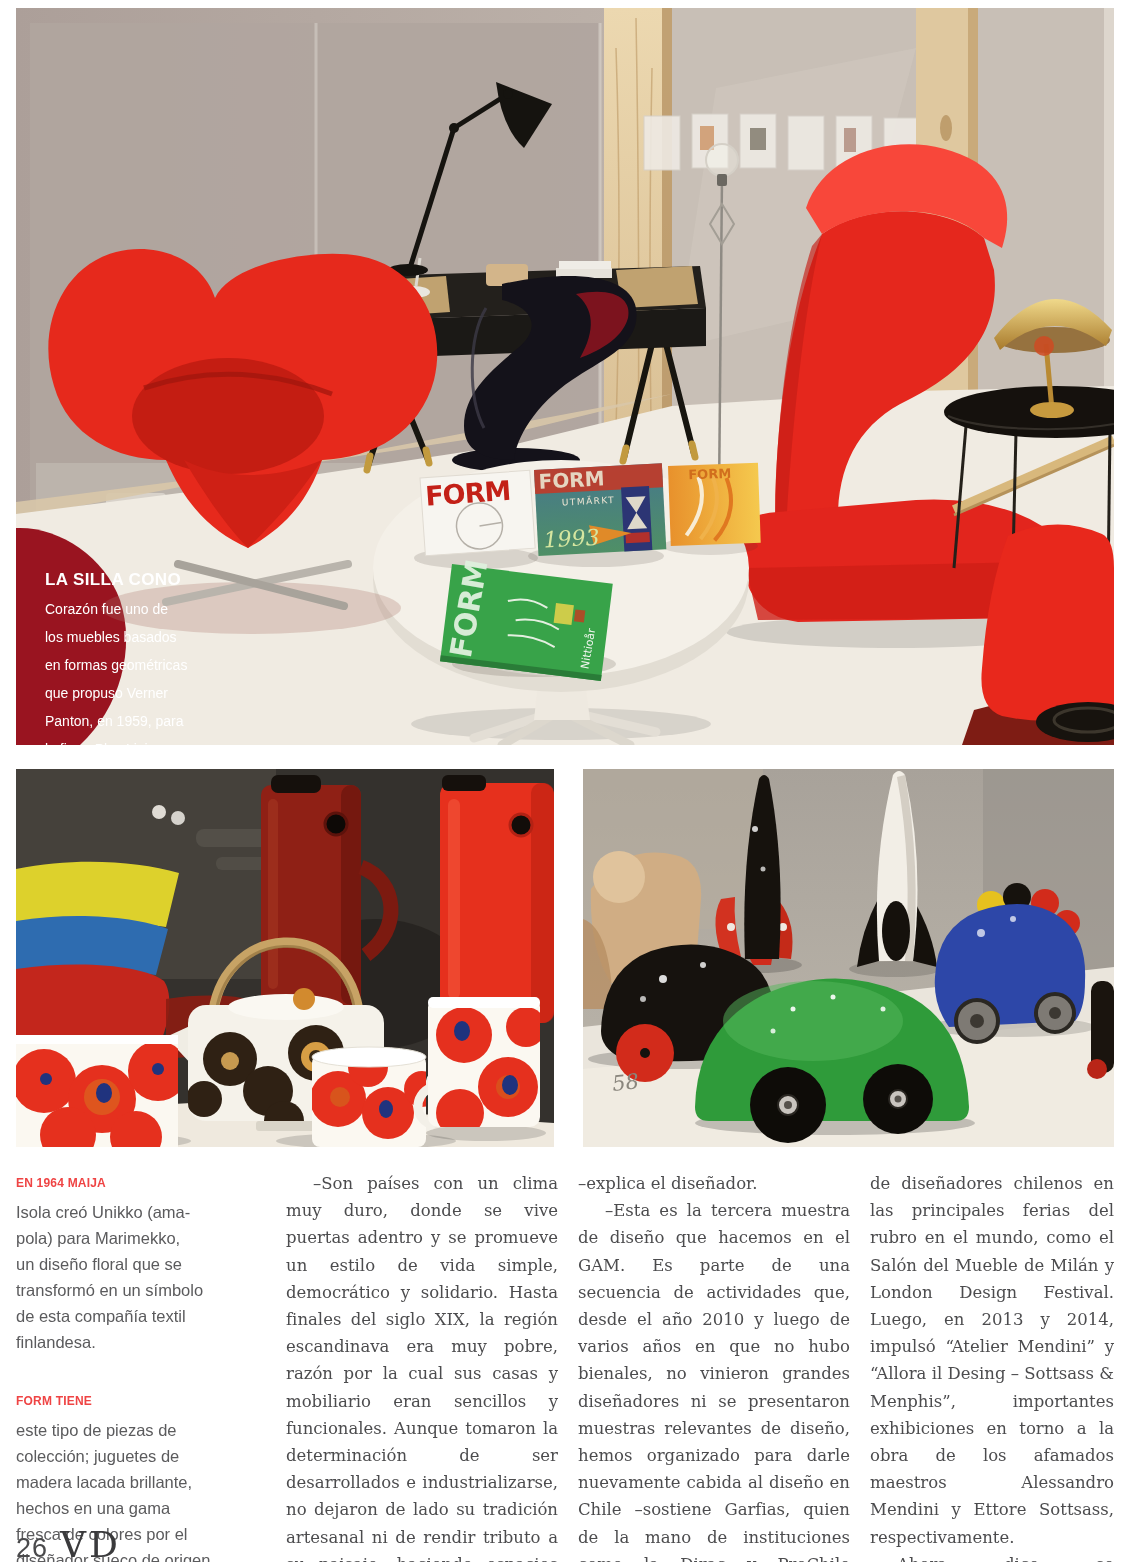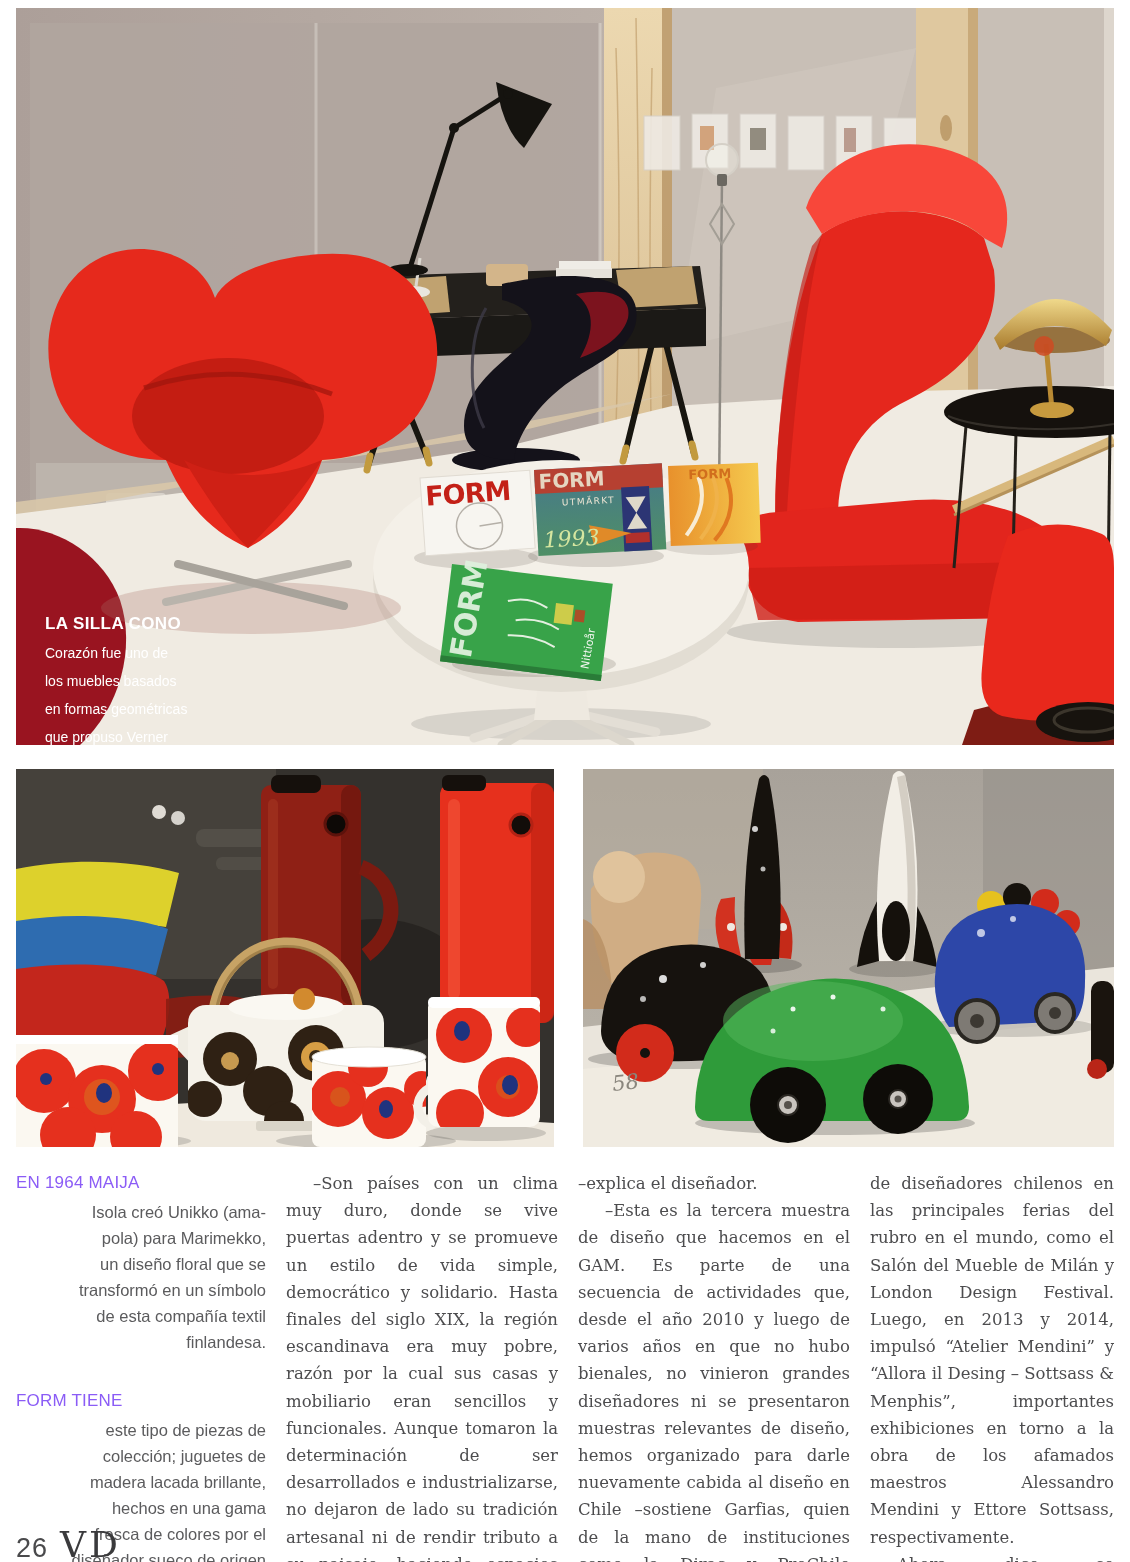--- a/index.html
+++ b/index.html
@@ -3,26 +3,26 @@
 <meta charset="utf-8">
 <style>
   html,body{margin:0;padding:0;background:#ffffff;}
   body{width:1130px;height:1562px;position:relative;font-family:"Liberation Sans",sans-serif;overflow:hidden;}
   .page{position:absolute;inset:0;background:#fff;}
   figure{margin:0;padding:0;position:absolute;overflow:hidden;}
   .hero{left:16px;top:8px;width:1098px;height:737px;}
   .photo-left{left:16px;top:769px;width:538px;height:378px;}
   .photo-right{left:583px;top:769px;width:531px;height:378px;}
   .hero-cap{position:absolute;left:29px;top:562px;width:250px;color:#ffffff;}
-  .hero-cap-title{font-size:17px;font-weight:700;letter-spacing:.4px;margin-bottom:5px;margin-top:44px;}
+  .hero-cap-title{font-size:17px;font-weight:700;letter-spacing:.4px;margin-bottom:5px;}
   .hero-cap-body{font-size:14px;line-height:28px;white-space:pre-line;font-weight:400;}
   .text-area{position:absolute;left:16px;top:1170px;width:1098px;display:grid;grid-template-columns:250px 272px 272px 244px;column-gap:20px;}
   .cap-col{font-size:16.5px;line-height:26px;color:#5b5b5d;}
-  .cap-title{font-size:17px;font-weight:400;color:#8b5cf6;letter-spacing:.2px;margin:0 0 3px 0;}
-  .cap-body{white-space:pre-line;margin:0;text-align:right;}
+  .cap-title{font-size:12px;font-weight:700;color:#ef4444;letter-spacing:.2px;margin:0 0 3px 0;}
+  .cap-body{white-space:pre-line;margin:0;}
   .cap-block + .cap-block{margin-top:33px;}
   .serif-col p{margin:0;font-family:"DejaVu Serif",serif;font-size:16.5px;line-height:27.2px;color:#4c4c4e;text-align:justify;}
   .serif-col p.indent{text-indent:27px;}
   .footer{position:absolute;left:16px;top:1524px;display:flex;align-items:baseline;}
   .footer .num{font-size:27px;color:#4a4a4c;letter-spacing:1px;}
   .footer .brand{font-family:"DejaVu Serif",serif;font-size:36px;color:#3a3a3c;letter-spacing:3px;margin-left:12px;}
 </style>
 </head>
 <body>
 

